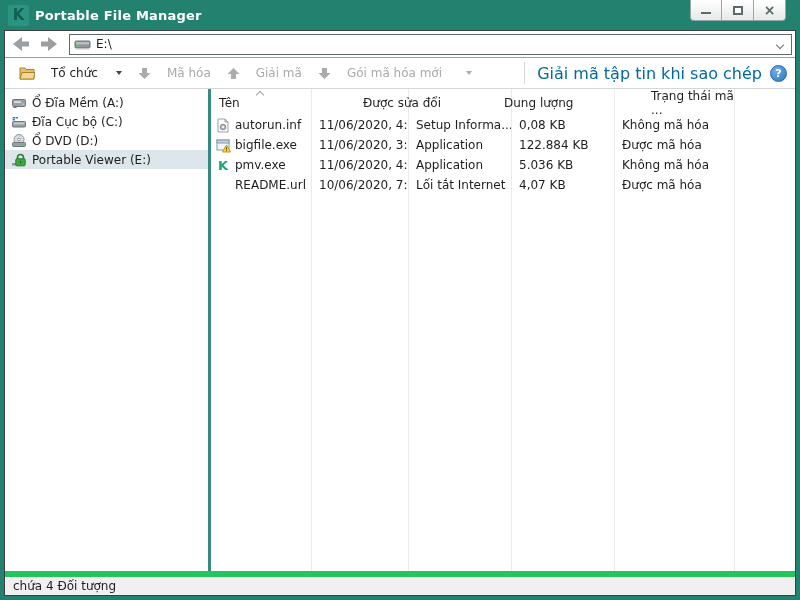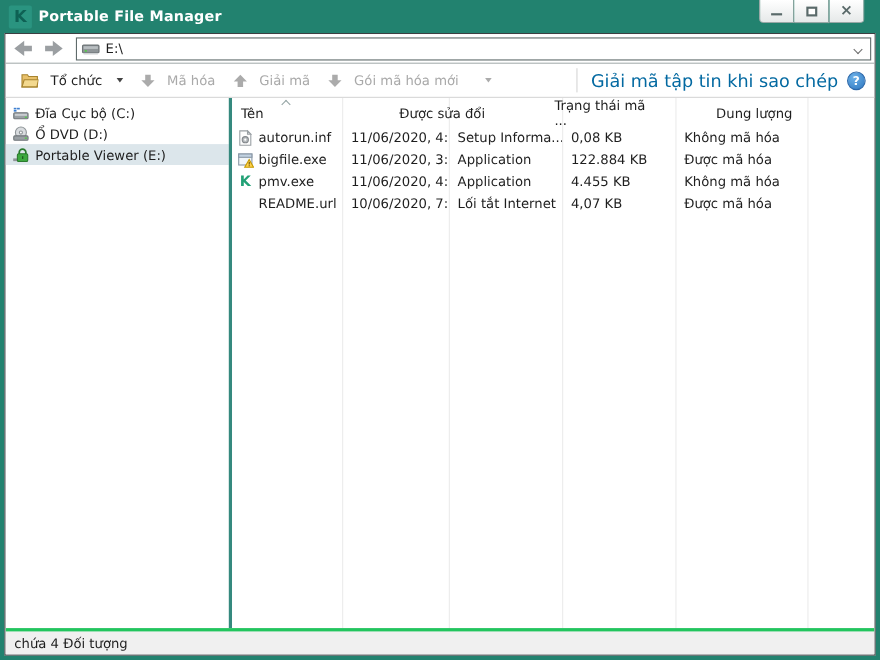--- a/index.html
+++ b/index.html
@@ -27,21 +27,21 @@
   .nav-btns { display:flex; gap:8px; margin-right:10px; }
   .nav-arrow { width:20px; height:16px; display:block; }
   .addressbox { flex:1; height:21px; border:1px solid #5f6b6b; background:#fff; display:flex; align-items:center; padding:0 4px; position:relative; }
   .addr-drive-icon { margin-right:5px; }
   .addr-text { font-size:12px; color:#1e1e1e; }
   .addr-chevron { position:absolute; right:8px; top:7px; width:6px; height:6px; border-left:1px solid #707070; border-bottom:1px solid #707070; transform:rotate(-45deg); }
 
   
   .toolbar { height:31px; background:#fff; border-bottom:1px solid #d6d6d6; display:flex; align-items:center; padding:0 8px; flex:none; }
   .tb-left { display:flex; align-items:center; gap:4px; flex:1; }
-  .tb-btn { display:flex; align-items:center; gap:11px; padding:3px 6px; font-size:12px; color:#1e1e1e; border-radius:2px; cursor:default; }
+  .tb-btn { display:flex; align-items:center; gap:16px; padding:3px 6px; font-size:12px; color:#1e1e1e; border-radius:2px; cursor:default; }
   .tb-btn.disabled { color:#a9a9a9; }
   .caret { width:0; height:0; border-left:3.5px solid transparent; border-right:3.5px solid transparent; border-top:4px solid #444; margin-left:2px; }
   .caret.gray { border-top-color:#ababab; }
   .tb-right { display:flex; align-items:center; gap:8px; }
   .tb-vsep { width:1px; height:22px; background:#d6d6d6; margin-right:4px; }
   .tb-right-label { font-size:16px; color:#0369a1; }
   .help-btn { width:17px; height:17px; border-radius:50%; background:radial-gradient(circle at 35% 30%, #6cb1e8, #2f77c0); color:#fff; font-size:11px; font-weight:bold; display:flex; align-items:center; justify-content:center; border:1px solid #2a66a8; }
 
   
   .main { flex:1; display:flex; overflow:hidden; }
@@ -55,21 +55,21 @@
   .thead { display:grid; grid-template-columns:100px 97px 103px 103px 120px 1fr; height:26px; align-items:center; position:relative;gap:44px; }
   .th { font-size:12px; color:#1e1e1e; padding-left:8px; height:100%; display:flex; align-items:center; cursor:default; }
   .sort-chevron { position:absolute; left:46px; top:3px; width:6px; height:6px; border-left:1px solid #95a5a5; border-top:1px solid #95a5a5; transform:rotate(45deg); }
   .trow { display:grid; grid-template-columns:100px 97px 103px 103px 120px 1fr; height:20px; align-items:center; font-size:12px; color:#1e1e1e; cursor:default; }
   .td { padding-left:8px; white-space:nowrap; overflow:hidden; }
   .td.name { display:flex; align-items:center; gap:4px; padding-left:4px; }
   .file-icon { width:16px; height:16px; flex:none; display:flex; align-items:center; justify-content:center; }
   .k-letter { color:#23A176; font-weight:bold; font-size:13px; line-height:1; }
 
   
-  .statusbar { height:24px; background:#f0f0f0; border-top:3px solid #22c55e; display:flex; align-items:center; padding-left:8px; font-size:12px; color:#1e1e1e; flex:none; }
+  .statusbar { height:24px; background:#f0f0f0; border-top:6px solid #22c55e; display:flex; align-items:center; padding-left:8px; font-size:12px; color:#1e1e1e; flex:none; }
 </style>
 </head>
 <body>
 
 <div class="window">
 
   <div class="titlebar">
     <div class="logo">
         <span>K</span>
       </div>
@@ -149,20 +149,29 @@
             <span>?</span>
           </div>
       </div>
     </div>
 
     <div class="main">
 
       <div class="sidebar">
         <div class="side-item">
           <svg width="16" height="16" viewBox="0 0 16 16">
+            <rect x="1.5" y="4.5" width="13" height="7" rx="1" fill="#9aa0a4" stroke="#70767a"></rect>
+            <rect x="3" y="6" width="7" height="2" fill="#d7dbde"></rect>
+            <rect x="11" y="8.5" width="2.5" height="1.5" fill="#c3c7ca"></rect>
+            <rect x="2.5" y="11.5" width="3" height="1.5" fill="#70767a"></rect>
+          </svg>
+          <span>Ổ Đĩa Mềm (A:)</span>
+        </div>
+        <div class="side-item">
+          <svg width="16" height="16" viewBox="0 0 16 16">
             <rect x="1.5" y="3" width="2.5" height="1.5" fill="#3d7fd0"></rect>
             <rect x="4.5" y="3" width="2.5" height="1.5" fill="#3d7fd0"></rect>
             <rect x="1.5" y="5" width="2.5" height="1.5" fill="#3d7fd0"></rect>
             <rect x="1.5" y="7.5" width="13" height="5.5" rx="1" fill="#9aa0a4" stroke="#70767a"></rect>
             <rect x="2.5" y="8.5" width="11" height="1.8" fill="#c9cdd0"></rect>
             <rect x="11.5" y="11" width="2" height="1.2" fill="#57c84d"></rect>
           </svg>
           <span>Đĩa Cục bộ (C:)</span>
         </div>
         <div class="side-item">
@@ -191,22 +200,22 @@
         <div class="colline" style="left:100px"></div>
         <div class="colline" style="left:197px"></div>
         <div class="colline" style="left:300px"></div>
         <div class="colline" style="left:403px"></div>
         <div class="colline" style="left:523px"></div>
 
         <div class="thead">
           <span class="sort-chevron"></span>
           <div class="th">Tên</div>
           <div class="th">Được sửa đổi</div>
+          <div class="th">Dung lượng</div>
           <div class="th">Trạng thái mã ...</div>
-          <div class="th">Dung lượng</div>
           <div class="th"></div>
         </div>
 
         <div class="trow">
           <div class="td name">
             <span class="file-icon">
               <svg width="14" height="15" viewBox="0 0 14 15">
                 <path d="M2,1 L9,1 L12,4 L12,14 L2,14 Z" fill="#fdfdfd" stroke="#9aa0a4"></path>
                 <path d="M9,1 L9,4 L12,4 Z" fill="#d9dcdf" stroke="#9aa0a4"></path>
                 <circle cx="7" cy="9" r="2.8" fill="#b6babd" stroke="#84898d"></circle>
@@ -244,21 +253,21 @@
 
         <div class="trow">
           <div class="td name">
             <span class="file-icon">
               <span class="k-letter">K</span>
             </span>
             <span>pmv.exe</span>
           </div>
           <div class="td">11/06/2020, 4:...</div>
           <div class="td">Application</div>
-          <div class="td">4.455 KB</div>
+          <div class="td">5.036 KB</div>
           <div class="td">Không mã hóa</div>
           <div class="td"></div>
         </div>
 
         <div class="trow">
           <div class="td name">
             <span class="file-icon"></span>
             <span>README.url</span>
           </div>
           <div class="td">10/06/2020, 7:...</div>

